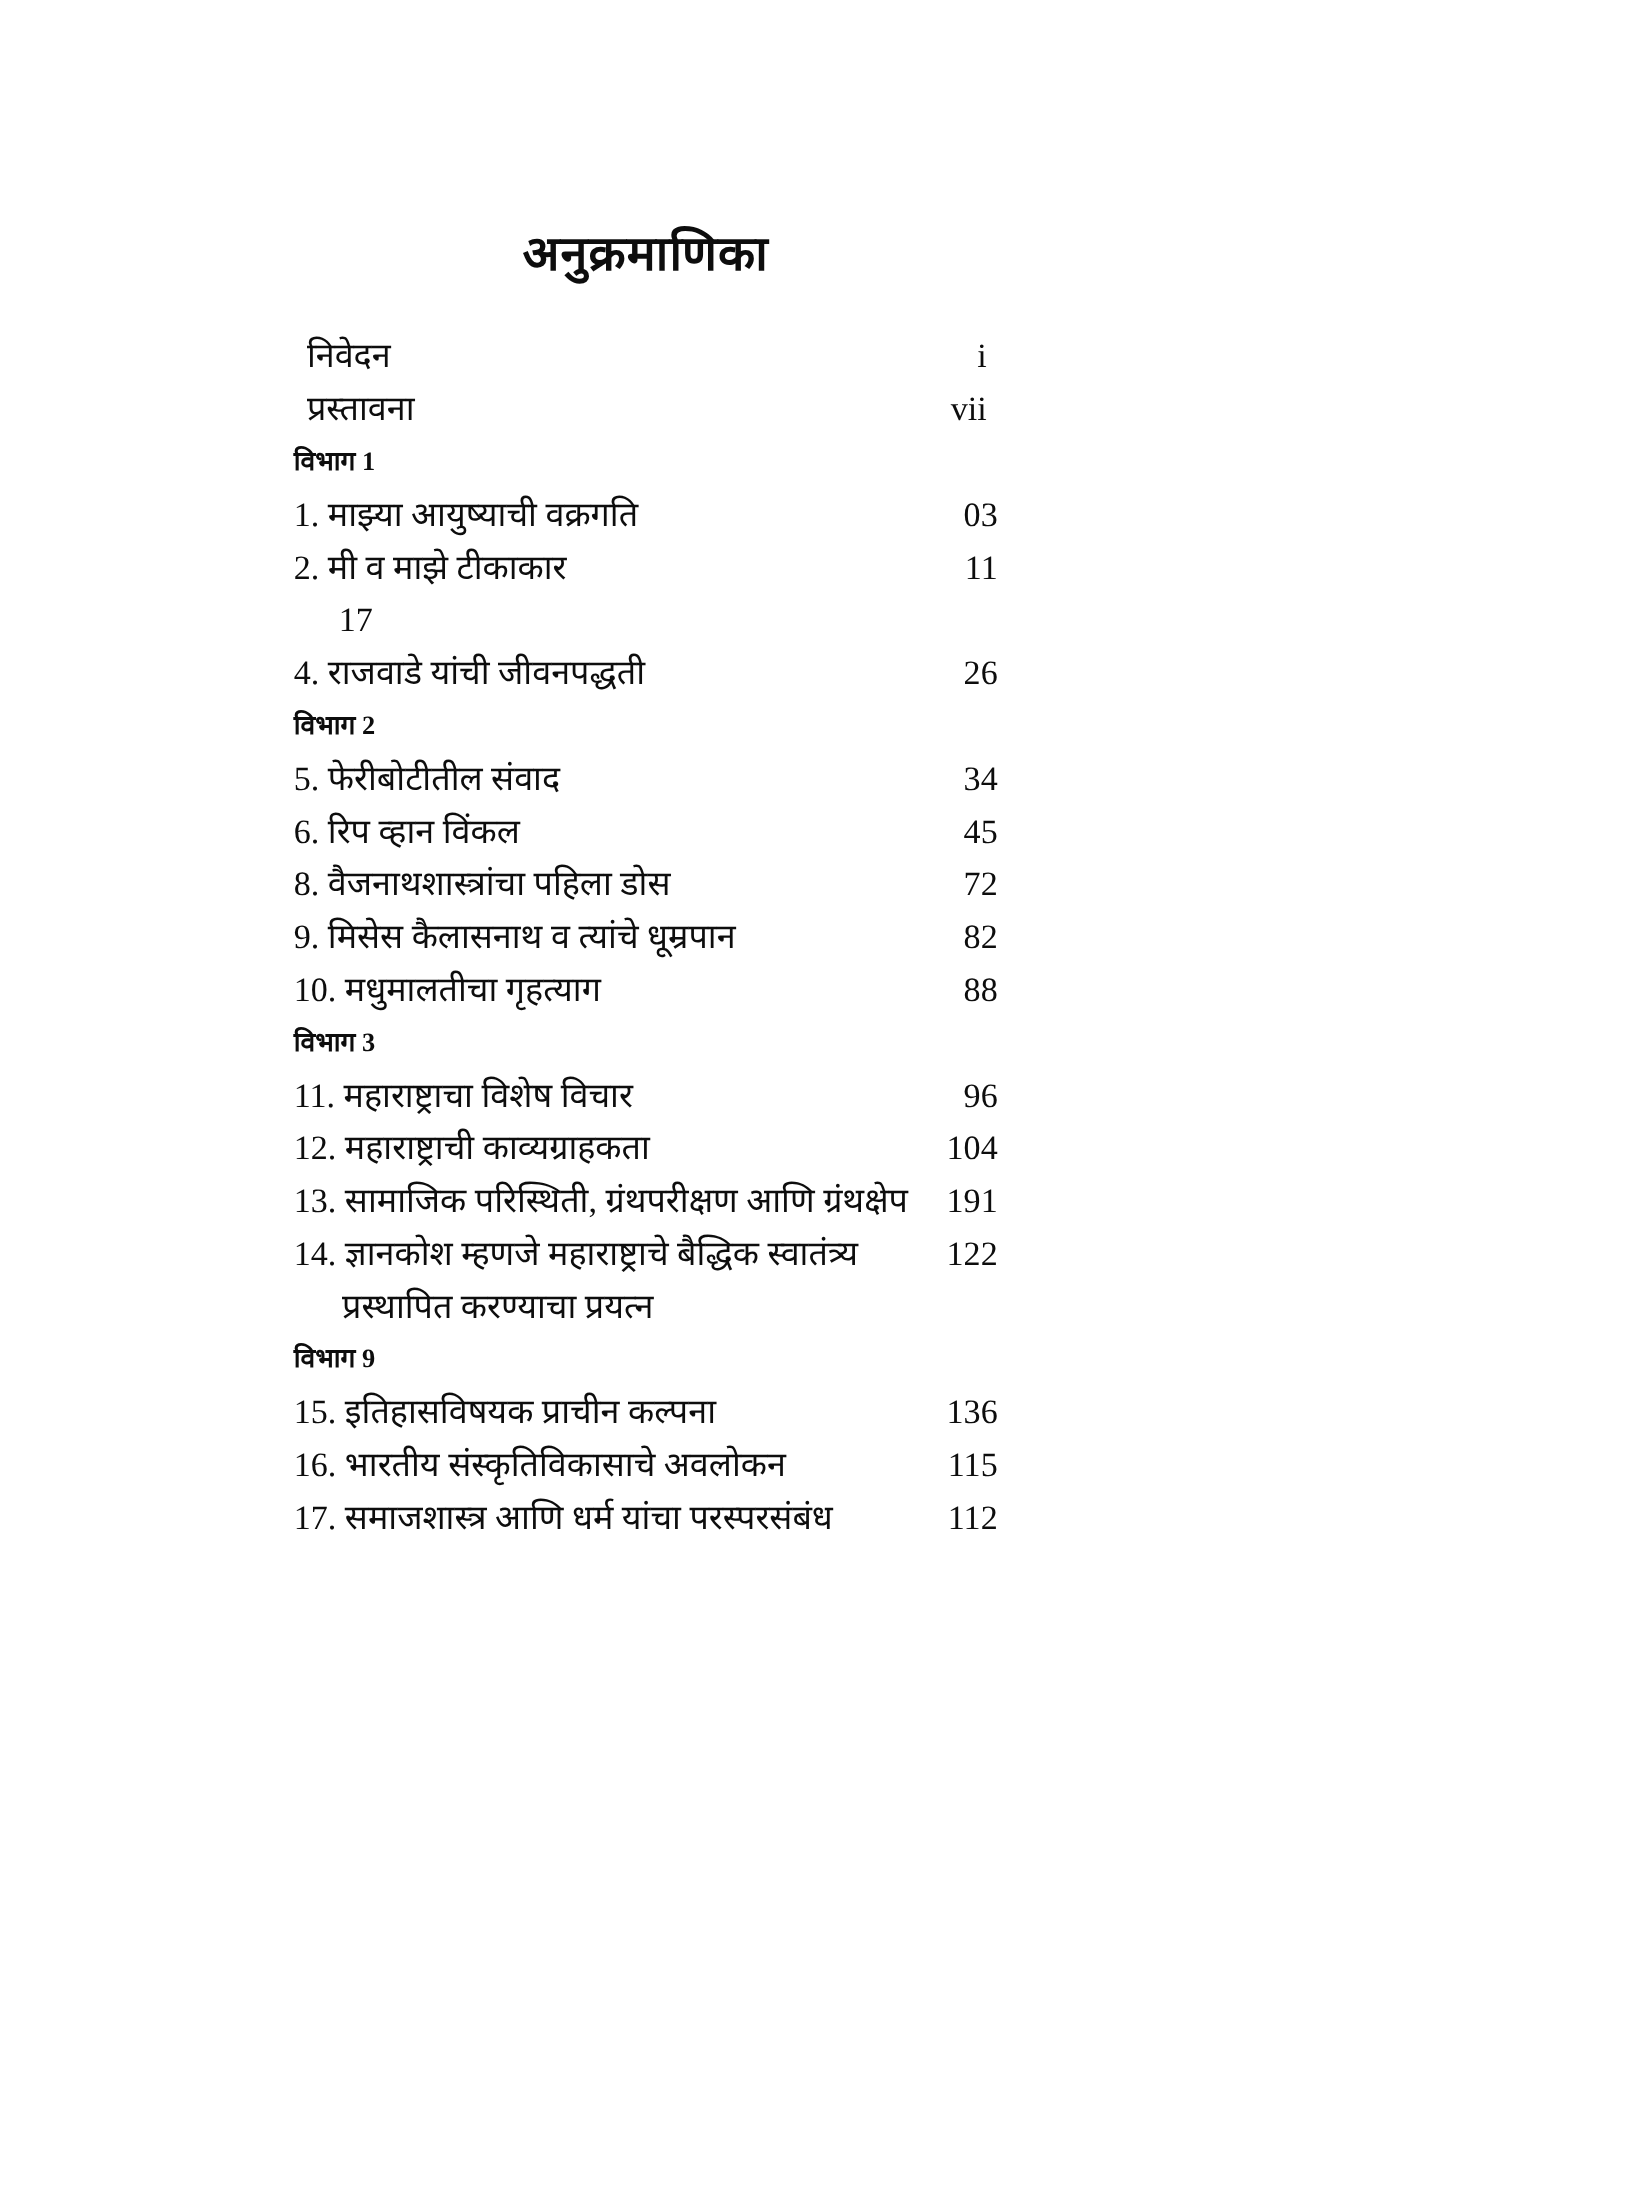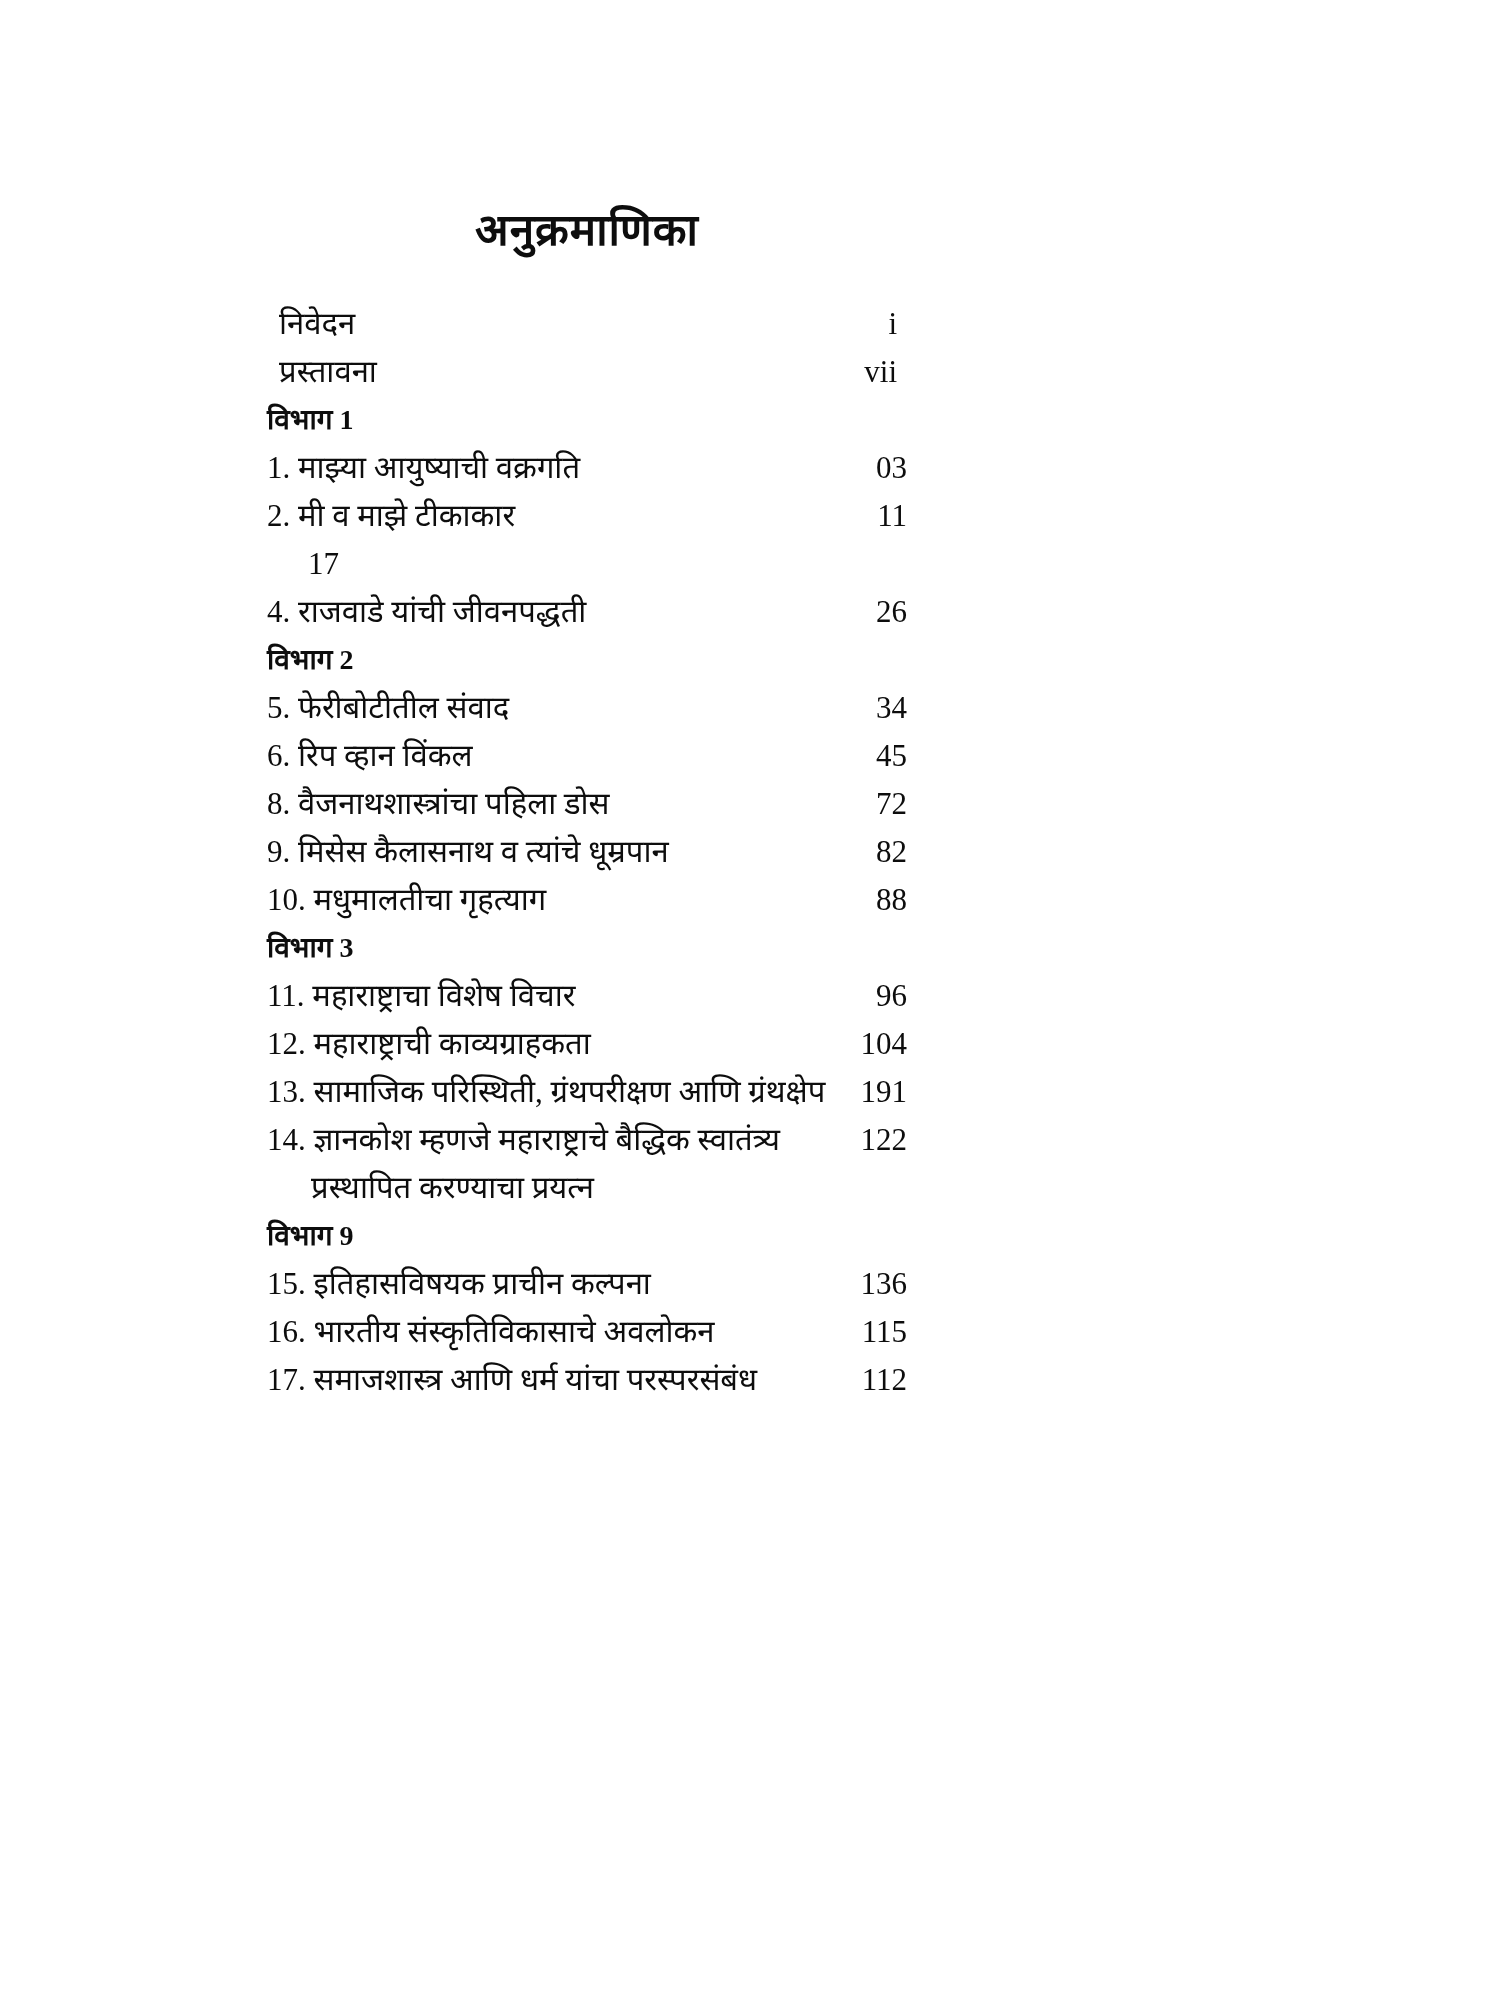--- a/index.html
+++ b/index.html
@@ -52,21 +52,21 @@
     font-size: 31px;
   }
   .row.front .label {
     padding-left: 12px;
   }
   .row.front .pagenum {
     padding-right: 10px;
   }
   .row.heading {
     font-weight: 700;
-    font-size: 28px;
+    font-size: 24px;
   }
   .row.cont .label {
     padding-left: 44px;
   }
 </style>
 </head>
 <body>
 
 <div class="sheet">
   <div class="content">

